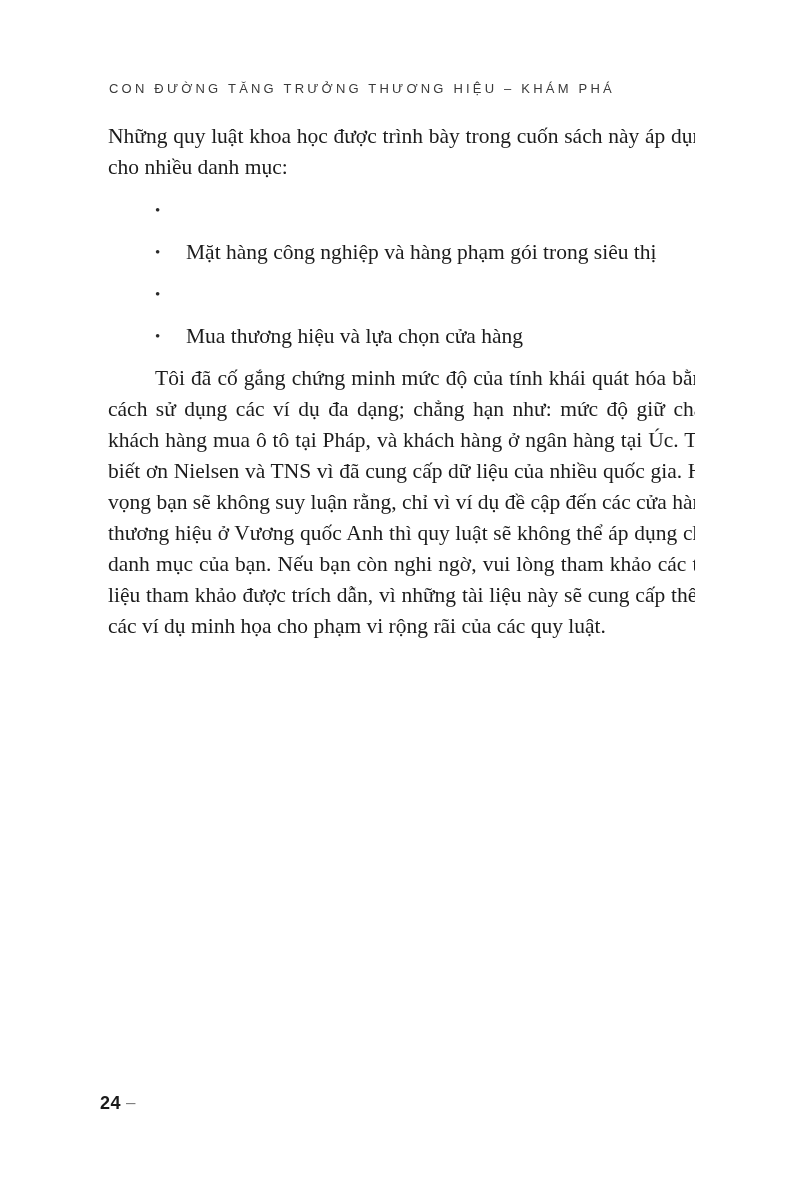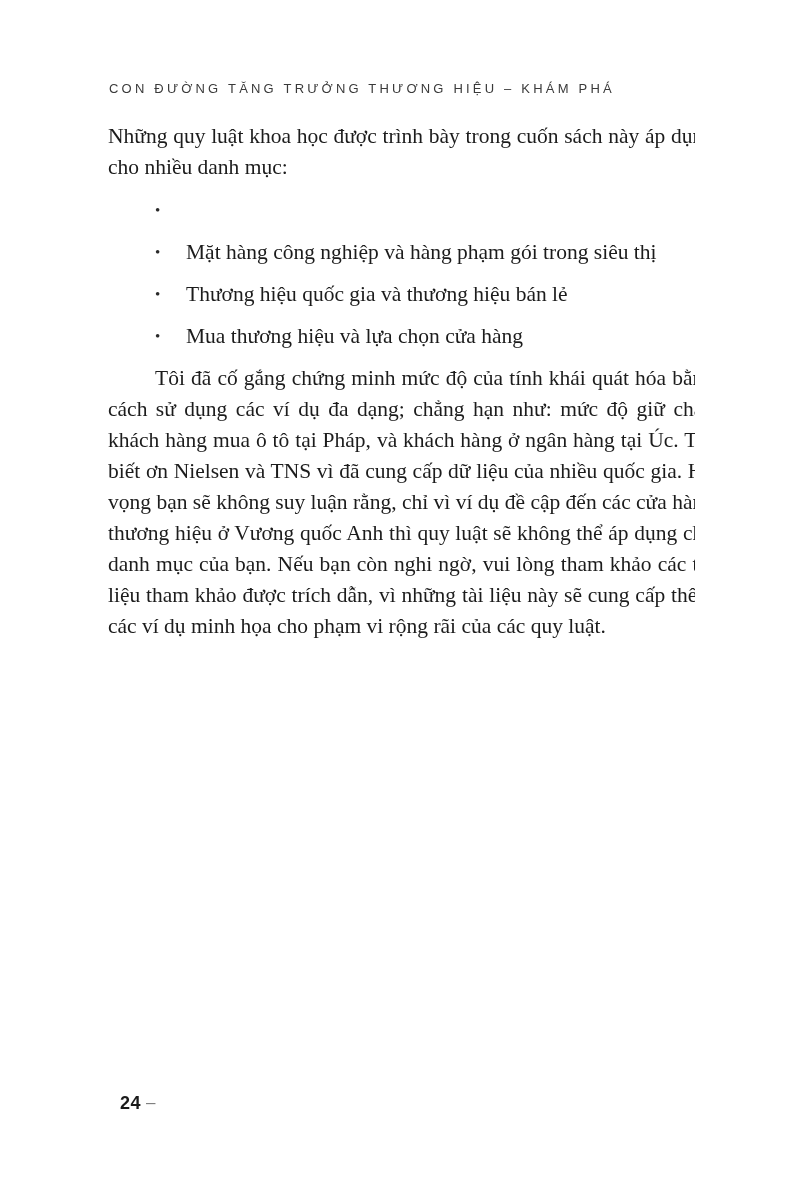--- a/index.html
+++ b/index.html
@@ -48,21 +48,21 @@
   }
   .bullet-glyph {
     flex: none;
     width: 31px;
     font-size: 15px;
     color: #2a2a2a;
     line-height: 31px;
   }
   .footer {
     position: absolute;
-    left: 120px;
+    left: 100px;
     top: 1093px;
     display: flex;
     align-items: center;
     gap: 5px;
   }
   .page-number {
     font-family: "Liberation Sans", sans-serif;
     font-size: 18px;
     font-weight: 600;
     color: #1b1b1b;
@@ -89,21 +89,20 @@
     <ul class="bullet-list">
       <li>
         <span class="bullet-glyph">•</span>
       </li>
       <li>
         <span class="bullet-glyph">•</span>
         <span>Mặt hàng công nghiệp và hàng phạm gói trong siêu thị</span>
       </li>
       <li>
         <span class="bullet-glyph">•</span>
-        <span>Thương hiệu quốc gia và thương hiệu bán lẻ</span>
       </li>
       <li>
         <span class="bullet-glyph">•</span>
         <span>Mua thương hiệu và lựa chọn cửa hàng</span>
       </li>
     </ul>
 
 
     <p class="para indent">Tôi đã cố gắng chứng minh mức độ của tính khái quát hóa bằng cách sử dụng các ví dụ đa dạng; chẳng hạn như: mức độ giữ chân khách hàng mua ô tô tại Pháp, và khách hàng ở ngân hàng tại Úc. Tôi biết ơn Nielsen và TNS vì đã cung cấp dữ liệu của nhiều quốc gia. Hy vọng bạn sẽ không suy luận rằng, chỉ vì ví dụ đề cập đến các cửa hàng thương hiệu ở Vương quốc Anh thì quy luật sẽ không thể áp dụng cho danh mục của bạn. Nếu bạn còn nghi ngờ, vui lòng tham khảo các tài liệu tham khảo được trích dẫn, vì những tài liệu này sẽ cung cấp thêm các ví dụ minh họa cho phạm vi rộng rãi của các quy luật.</p>
 

